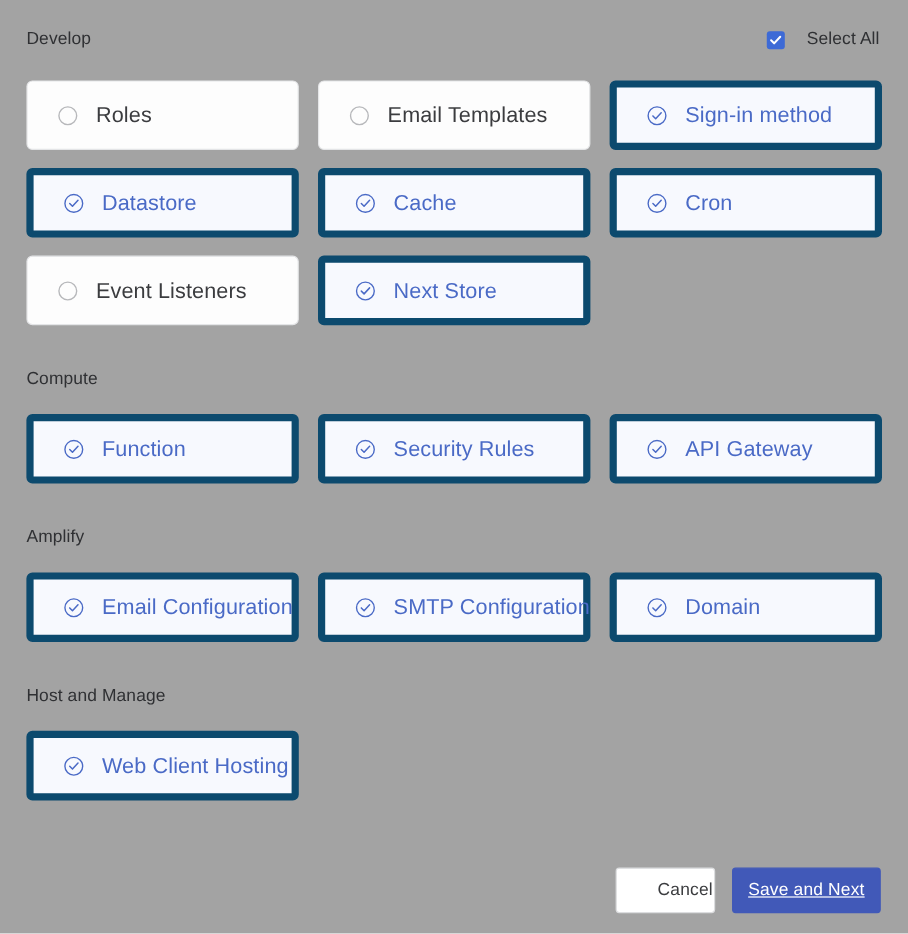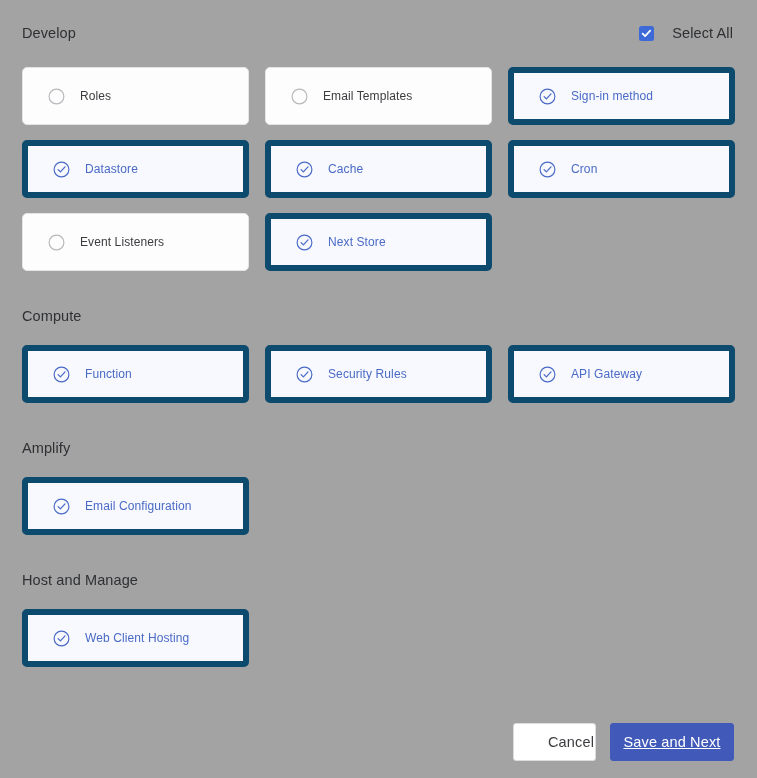--- a/index.html
+++ b/index.html
@@ -94,21 +94,21 @@
     background: #fdfdfd;
     border: 1px solid #e4e5e7;
   }
 
   .card.on {
     background: #f7f9fe;
     border: 6px solid #0c4a6e;
   }
 
   .card-label {
-    font-size: 12px;
+    font-size: 18px;
     letter-spacing: 0.1px;
     color: #3b3c3f;
     line-height: 18px;
     white-space: nowrap;
   }
   .card.on .card-label { color: #4a6ac6; }
 
   .mark { flex: 0 0 auto; width: 17px; height: 17px; display: block; }
 
   
@@ -264,20 +264,34 @@
   <div class="section-head">Amplify</div>
   <div class="gap-head-grid"></div>
   <div class="grid">
     <div class="card on">
       <span class="mark"><svg width="17" height="17" viewBox="0 0 17 17">
   <circle cx="8.5" cy="8.5" r="7.4" fill="none" stroke="#4a6ac6" stroke-width="1.15"></circle>
   <path d="M5.1 8.6 L7.4 10.9 L12.0 5.9" fill="none" stroke="#4a6ac6" stroke-width="1.25" stroke-linecap="round" stroke-linejoin="round"></path>
 </svg></span>
       <span class="card-label">Email Configuration</span>
     </div>
+    <div class="card on">
+      <span class="mark"><svg width="17" height="17" viewBox="0 0 17 17">
+  <circle cx="8.5" cy="8.5" r="7.4" fill="none" stroke="#4a6ac6" stroke-width="1.15"></circle>
+  <path d="M5.1 8.6 L7.4 10.9 L12.0 5.9" fill="none" stroke="#4a6ac6" stroke-width="1.25" stroke-linecap="round" stroke-linejoin="round"></path>
+</svg></span>
+      <span class="card-label">SMTP Configuration</span>
+    </div>
+    <div class="card on">
+      <span class="mark"><svg width="17" height="17" viewBox="0 0 17 17">
+  <circle cx="8.5" cy="8.5" r="7.4" fill="none" stroke="#4a6ac6" stroke-width="1.15"></circle>
+  <path d="M5.1 8.6 L7.4 10.9 L12.0 5.9" fill="none" stroke="#4a6ac6" stroke-width="1.25" stroke-linecap="round" stroke-linejoin="round"></path>
+</svg></span>
+      <span class="card-label">Domain</span>
+    </div>
   </div>
 
   <div class="gap-after-grid"></div>
 
   <div class="section-head">Host and Manage</div>
   <div class="gap-head-grid"></div>
   <div class="grid">
     <div class="card on">
       <span class="mark"><svg width="17" height="17" viewBox="0 0 17 17">
   <circle cx="8.5" cy="8.5" r="7.4" fill="none" stroke="#4a6ac6" stroke-width="1.15"></circle>

